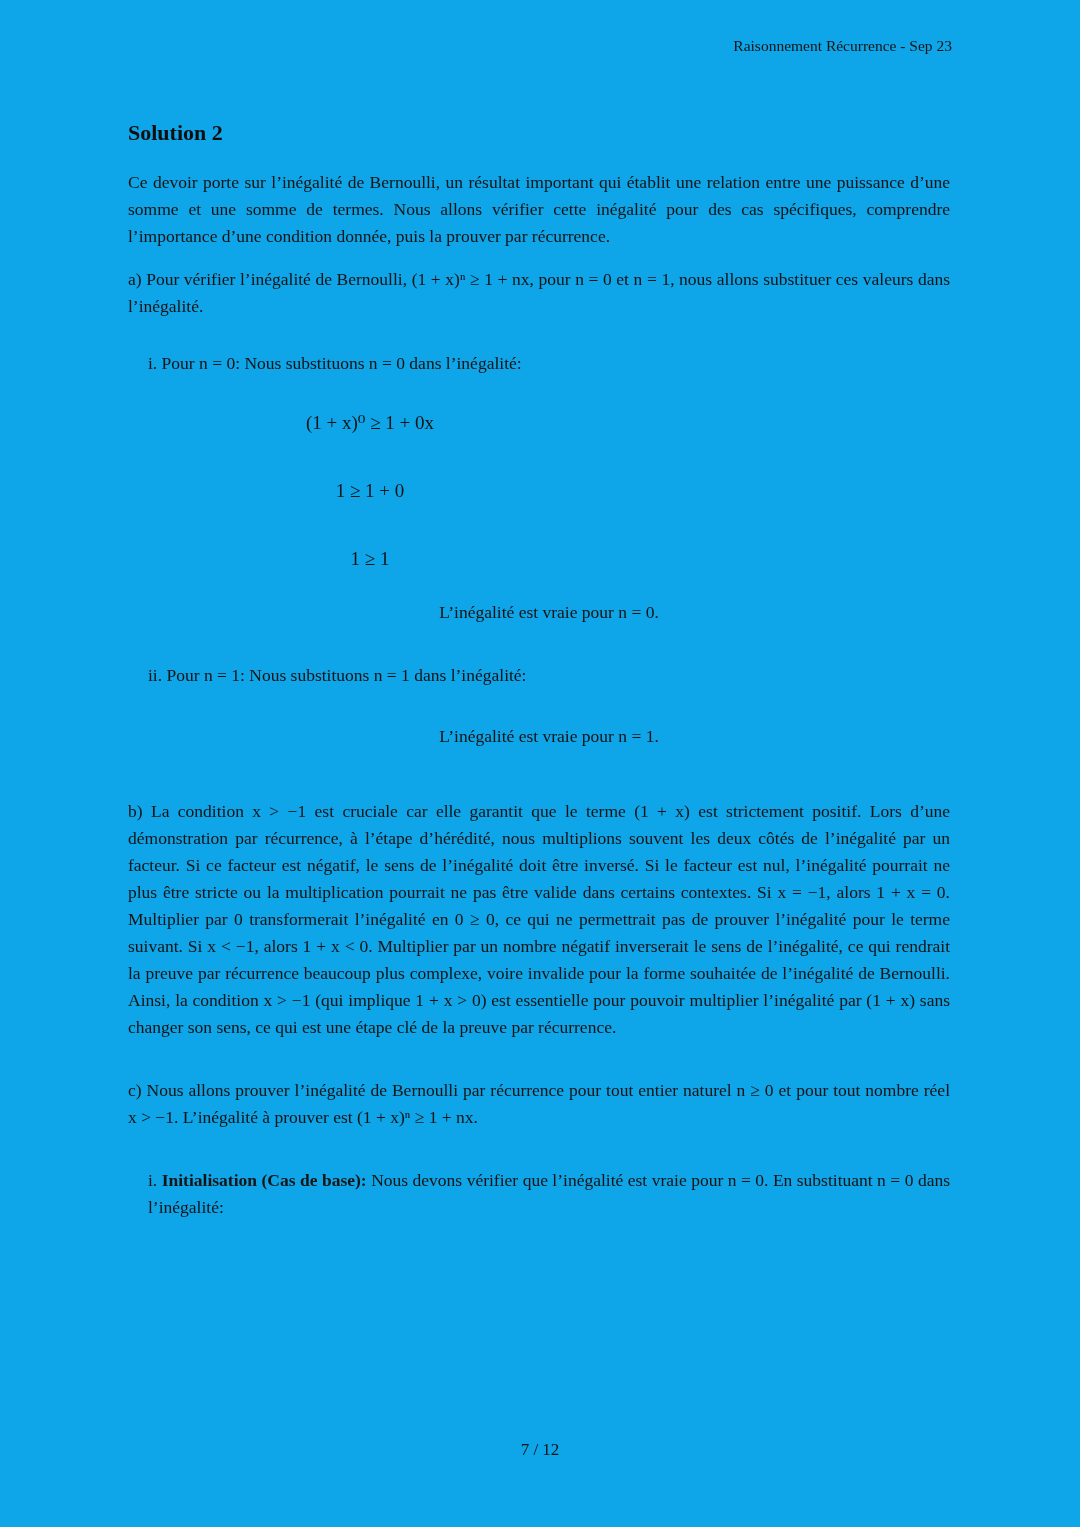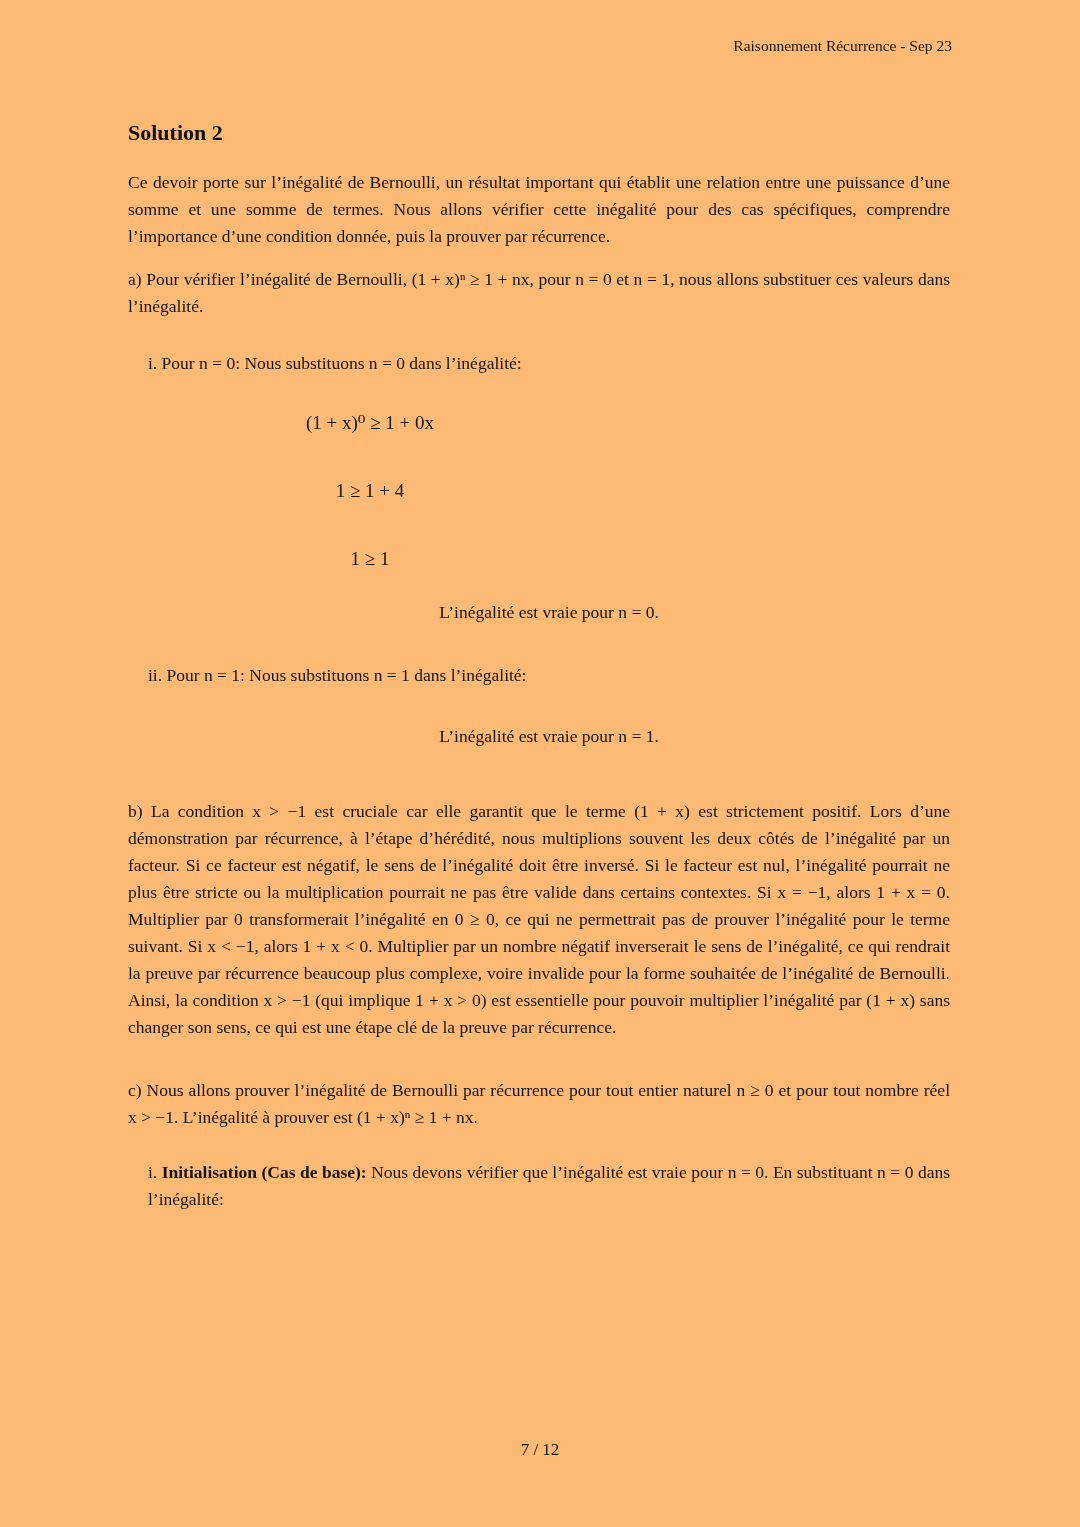--- a/index.html
+++ b/index.html
@@ -4,21 +4,21 @@
 <style>
   html, body {
     margin: 0;
     padding: 0;
     background: #ffffff;
   }
   .page {
     position: relative;
     width: 1080px;
     height: 1527px;
-    background: #fdba74;
+    background: #0ea5e9;
     color: #141414;
     font-family: "Liberation Serif", "DejaVu Serif", serif;
     box-sizing: border-box;
     padding: 118px 130px 0 128px;
     overflow: hidden;
   }
   .running-header {
     position: absolute;
     top: 36px;
     right: 128px;
@@ -50,21 +50,21 @@
   .eq {
     font-size: 19px;
     line-height: 24px;
     color: #141414;
   }
   .eq:not(:last-child) { margin-bottom: 44px; }
   .conclusion   { margin-top: 28px; text-align: center; }
   .item-n1      { margin-top: 36px; }
   .para-b       { margin-top: 48px; }
   .para-c       { margin-top: 36px; }
-  .item-init    { margin-top: 28px; }
+  .item-init    { margin-top: 36px; }
   .bold-run     { font-weight: bold; }
 
   .page-footer {
     position: absolute;
     bottom: 66px;
     left: 0;
     width: 100%;
     text-align: center;
     font-size: 17px;
     line-height: 22px;
@@ -81,21 +81,21 @@
   <h1 class="doc-title">Solution 2</h1>
 
   <p class="para intro">Ce devoir porte sur l’inégalité de Bernoulli, un résultat important qui établit une relation entre une puissance d’une somme et une somme de termes. Nous allons vérifier cette inégalité pour des cas spécifiques, comprendre l’importance d’une condition donnée, puis la prouver par récurrence.</p>
 
   <p class="para lead-a">a) Pour vérifier l’inégalité de Bernoulli, (1 + x)ⁿ ≥ 1 + nx, pour n = 0 et n = 1, nous allons substituer ces valeurs dans l’inégalité.</p>
 
   <p class="para indented no-justify item-n0">i. Pour n = 0: Nous substituons n = 0 dans l’inégalité:</p>
 
   <div class="eq-block">
     <div class="eq">(1 + x)⁰ ≥ 1 + 0x</div>
-    <div class="eq">1 ≥ 1 + 4</div>
+    <div class="eq">1 ≥ 1 + 0</div>
     <div class="eq">1 ≥ 1</div>
   </div>
 
   <p class="para indented no-justify conclusion">L’inégalité est vraie pour n = 0.</p>
 
   <p class="para indented no-justify item-n1">ii. Pour n = 1: Nous substituons n = 1 dans l’inégalité:</p>
 
   <div class="eq-block">
   </div>
 

